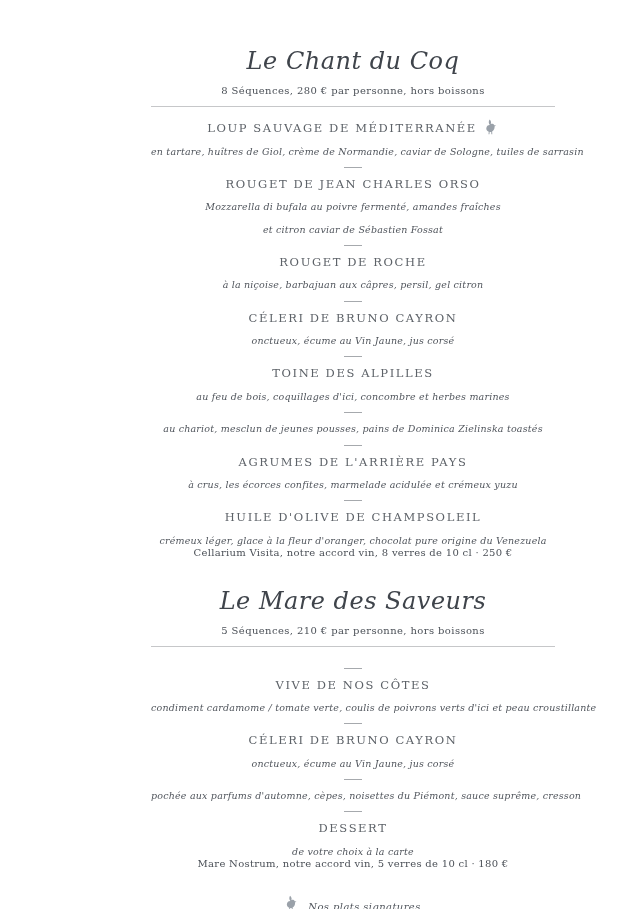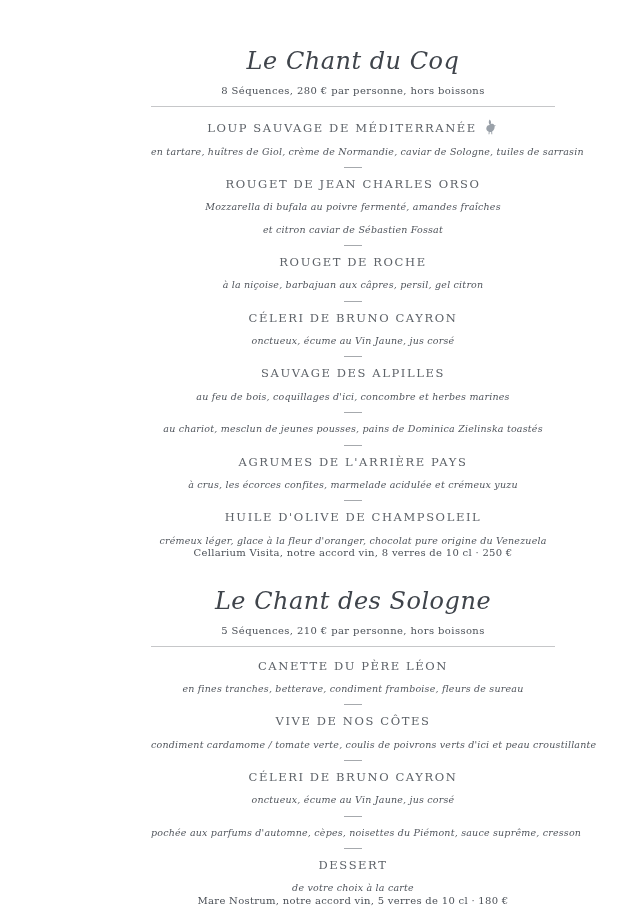--- a/index.html
+++ b/index.html
@@ -137,21 +137,21 @@
         </div>
         <hr class="dash-sep">
 
         <div class="dish">
           <div class="dish-name">CÉLERI DE BRUNO CAYRON</div>
           <div class="dish-desc">onctueux, écume au Vin Jaune, jus corsé</div>
         </div>
         <hr class="dash-sep">
 
         <div class="dish">
-          <div class="dish-name">SAUVAGE DES ALPILLES</div>
+          <div class="dish-name">TOINE DES ALPILLES</div>
           <div class="dish-desc">au feu de bois, coquillages d'ici, concombre et herbes marines</div>
         </div>
         <hr class="dash-sep">
 
         <div class="dish">
           <div class="dish-desc">au chariot, mesclun de jeunes pousses, pains de Dominica Zielinska toastés</div>
         </div>
         <hr class="dash-sep">
 
         <div class="dish">
@@ -164,30 +164,26 @@
           <div class="dish-name">HUILE D'OLIVE DE CHAMPSOLEIL</div>
           <div class="dish-desc">crémeux léger, glace à la fleur d'oranger, chocolat pure origine du Venezuela</div>
         </div>
 
       </div>
 
       <div class="pairing">Cellarium Visita, notre accord vin, 8 verres de 10 cl · 250 €</div>
     </section>
 
     <section class="menu-section-2">
-      <h1 class="menu-title">Le Chant des Sologne</h1>
+      <h1 class="menu-title">Le Mare des Saveurs</h1>
       <div class="menu-subtitle">5 Séquences, 210 € par personne, hors boissons</div>
       <hr class="rule">
 
       <div class="dish-list">
 
-        <div class="dish">
-          <div class="dish-name">CANETTE DU PÈRE LÉON</div>
-          <div class="dish-desc">en fines tranches, betterave, condiment framboise, fleurs de sureau</div>
-        </div>
         <hr class="dash-sep">
 
         <div class="dish">
           <div class="dish-name">VIVE DE NOS CÔTES</div>
           <div class="dish-desc">condiment cardamome / tomate verte, coulis de poivrons verts d'ici et peau croustillante</div>
         </div>
         <hr class="dash-sep">
 
         <div class="dish">
           <div class="dish-name">CÉLERI DE BRUNO CAYRON</div>

